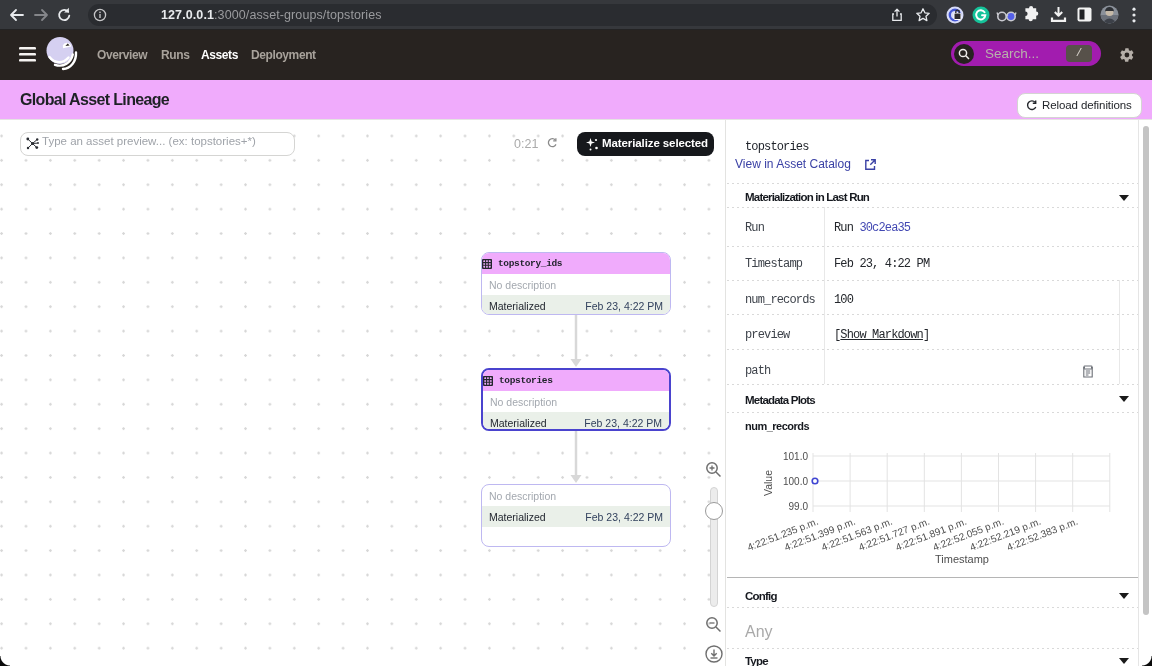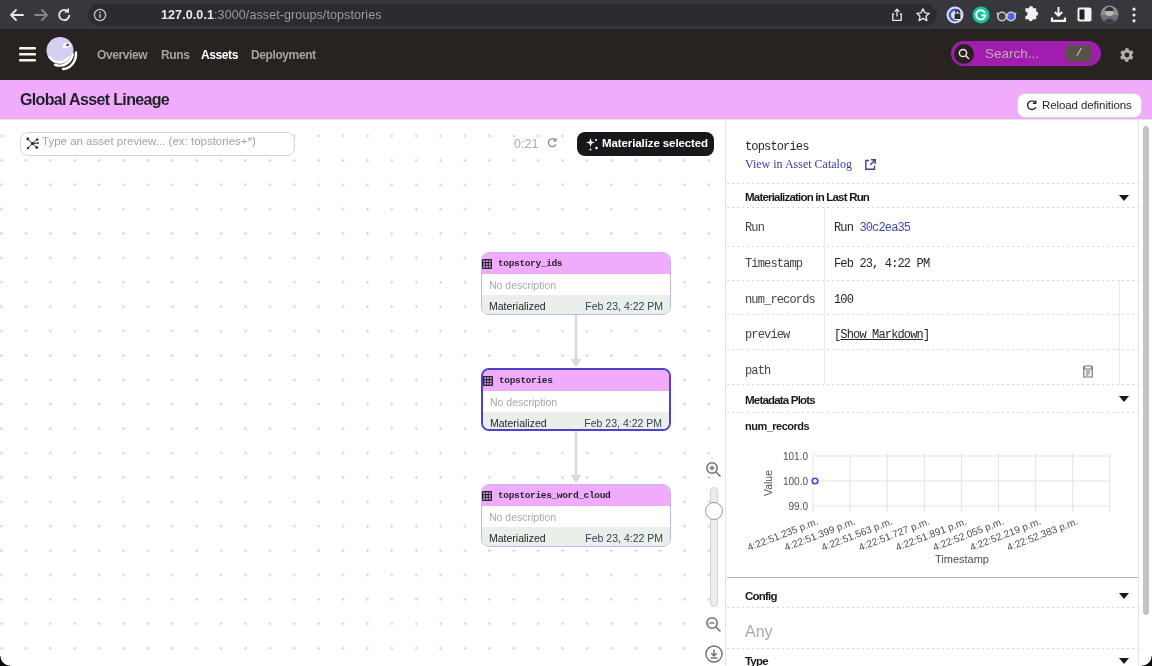--- a/index.html
+++ b/index.html
@@ -232,27 +232,20 @@
         </svg>
       <span class="t">topstories</span>
     </div>
     <div class="ndesc">No description</div>
     <div class="nfoot">
         <span>Materialized</span>
         <span class="ts">Feb 23, 4:22 PM</span>
       </div>
   </div>
   <div class="node" style="top:364px;">
-    <div class="nhead">
-      <svg width="10" height="10" viewBox="0 0 10 10">
-          <rect x="0.5" y="0.5" width="9" height="9" rx="1.5" fill="none" stroke="#23262d" stroke-width="1.6"></rect>
-          <path d="M1 3.6 H9 M1 6.3 H9 M3.6 1 V9 M6.3 1 V9" stroke="#23262d" stroke-width="1.1"></path>
-        </svg>
-      <span class="t">topstories_word_cloud</span>
-    </div>
     <div class="ndesc">No description</div>
     <div class="nfoot">
         <span>Materialized</span>
         <span class="ts">Feb 23, 4:22 PM</span>
       </div>
   </div>
 
   <svg class="abs" style="left:705px;top:341px" width="17" height="17" viewBox="0 0 17 17">
     <circle cx="7" cy="7" r="5.2" fill="none" stroke="#6f6f6f" stroke-width="1.5"></circle>
     <path d="M11 11 L15.5 15.5" stroke="#6f6f6f" stroke-width="1.5"></path>
@@ -267,21 +260,21 @@
   </svg>
   <svg class="abs" style="left:705px;top:525px" width="18" height="18" viewBox="0 0 18 18">
     <circle cx="9" cy="9" r="8" fill="#fff" stroke="#6f6f6f" stroke-width="1.4"></circle>
     <path d="M9 4.5 V10.5 M6.3 8.2 L9 11 L11.7 8.2" stroke="#6f6f6f" stroke-width="1.4" fill="none"></path>
     <path d="M5.5 13 H12.5" stroke="#6f6f6f" stroke-width="1.4"></path>
   </svg>
 </div>
 
 <div class="abs" id="panel">
   <div class="abs mono" style="left:18px;top:20px;font-size:12px;letter-spacing:-0.85px;color:#1d2128;">topstories</div>
-  <div class="abs" style="left:18px;top:37px;font-size:12px;color:#3a41a5;font-family:Liberation Serif, serif;">View in Asset Catalog</div>
+  <div class="abs" style="left:8px;top:37px;font-size:12px;color:#3a41a5;">View in Asset Catalog</div>
   <svg class="abs" style="left:137px;top:38px" width="13" height="13" viewBox="0 0 13 13">
     <path d="M5 2.5 H1.8 V11.2 H10.5 V8" fill="none" stroke="#3a41a5" stroke-width="1.4"></path>
     <path d="M7 1.8 H11.2 V6 M11 2 L6.3 6.7" fill="none" stroke="#3a41a5" stroke-width="1.4"></path>
   </svg>
 
   <div class="hline" style="top:63px;"></div>
   <div class="sechead" style="top:70.5px;">Materialization in Last Run</div>
   <div class="caret" style="left:392px;top:75px;"></div>
   <div class="hline" style="top:87px;"></div>
 

